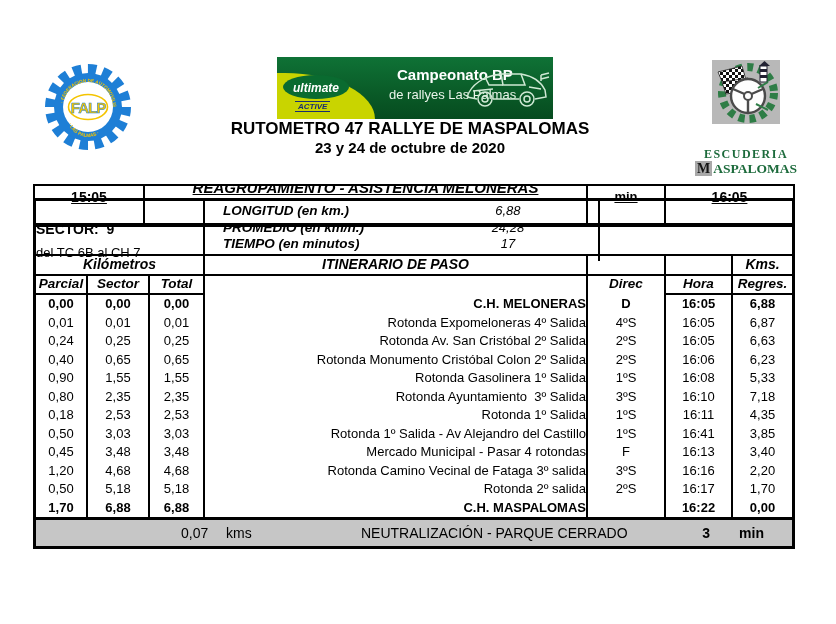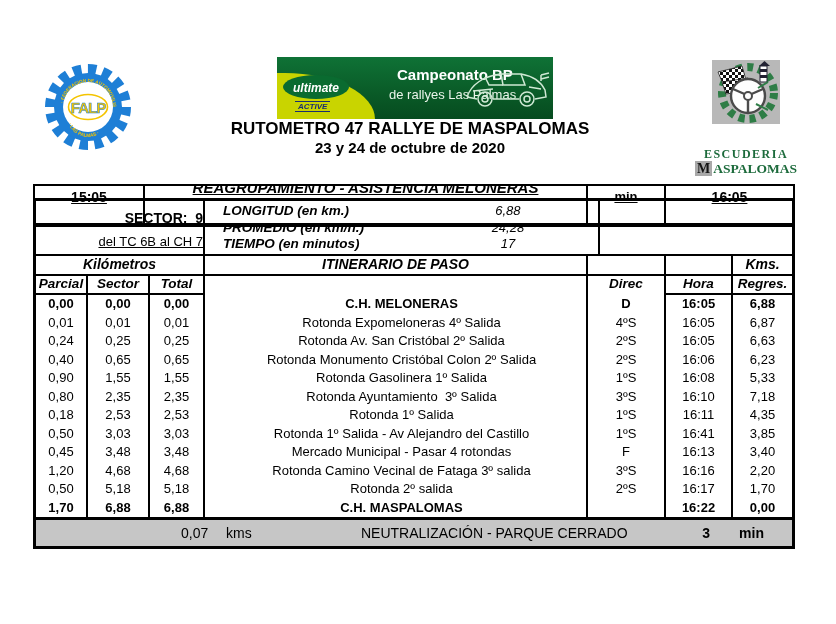--- a/index.html
+++ b/index.html
@@ -39,39 +39,39 @@
   #regroup-row>div:last-child{border-right:none;}
   .rg-time{font-weight:bold;font-size:14px;line-height:22px;}
   .rg-min{font-weight:bold;font-size:13px;line-height:22px;}
   #rg-title span{display:block;font-weight:bold;font-style:italic;font-size:15px;line-height:16px;margin-top:-6px;}
 
   
   #main-table{position:absolute;left:33px;top:198px;width:762px;height:322px;box-sizing:border-box;
               border:3px solid #000;}
   .vr{border-right:2px solid #000;}
   #sector-row{height:53px;border-bottom:2px solid #000;display:grid;grid-template-columns:169px 395px 1fr;}
-  #sector-left{text-align:right;padding-top:8px;text-decoration:underline;}
+  #sector-left{text-align:left;padding-top:19px;}
   .sector-label{font-weight:bold;font-size:14px;line-height:18px;white-space:pre;}
   .sector-route{font-size:13px;line-height:16px;margin-top:7px;}
   #sector-stats{padding-top:2px;}
   .stat{display:flex;height:16.5px;line-height:16.5px;}
   .stat .lbl{width:50%;padding-left:18px;font-weight:bold;font-style:italic;font-size:13.5px;}
   .stat .val{width:45%;text-align:center;font-style:italic;font-size:13px;}
 
   #hr1{height:18px;border-bottom:2px solid #000;display:grid;grid-template-columns:169px 383px 78px 67px 1fr;}
   #hr1>div{text-align:center;font-weight:bold;font-style:italic;font-size:14px;line-height:16px;}
   #hr2{height:19px;display:grid;grid-template-columns:52px 62px 55px 383px 78px 67px 1fr;}
   #hr2>div{text-align:center;font-weight:bold;font-style:italic;font-size:13.5px;line-height:16px;box-sizing:border-box;}
   .bb{border-bottom:2px solid #000;}
 
   #itinerary-rows{height:222px;}
   .trow{display:grid;grid-template-columns:52px 62px 55px 383px 78px 67px 1fr;height:18.5px;
         font-size:13px;line-height:18.5px;}
   .trow .c{text-align:center;overflow:hidden;}
-  .trow .c.desc{text-align:center;padding-left:12px;white-space:pre;}
+  .trow .c.desc{text-align:right;padding-left:12px;white-space:pre;}
   .trow.bold{font-weight:bold;}
 
   
   #footer-band{position:absolute;left:33px;top:517px;width:762px;height:32px;box-sizing:border-box;
                border:3px solid #000;background:#c6c6c6;font-size:14px;line-height:26px;}
   #footer-band span{position:absolute;}
   .ft-dist{left:145px;}
   .ft-unit{left:190px;}
   .ft-title{left:325px;}
   .ft-val{right:82px;font-weight:bold;}

